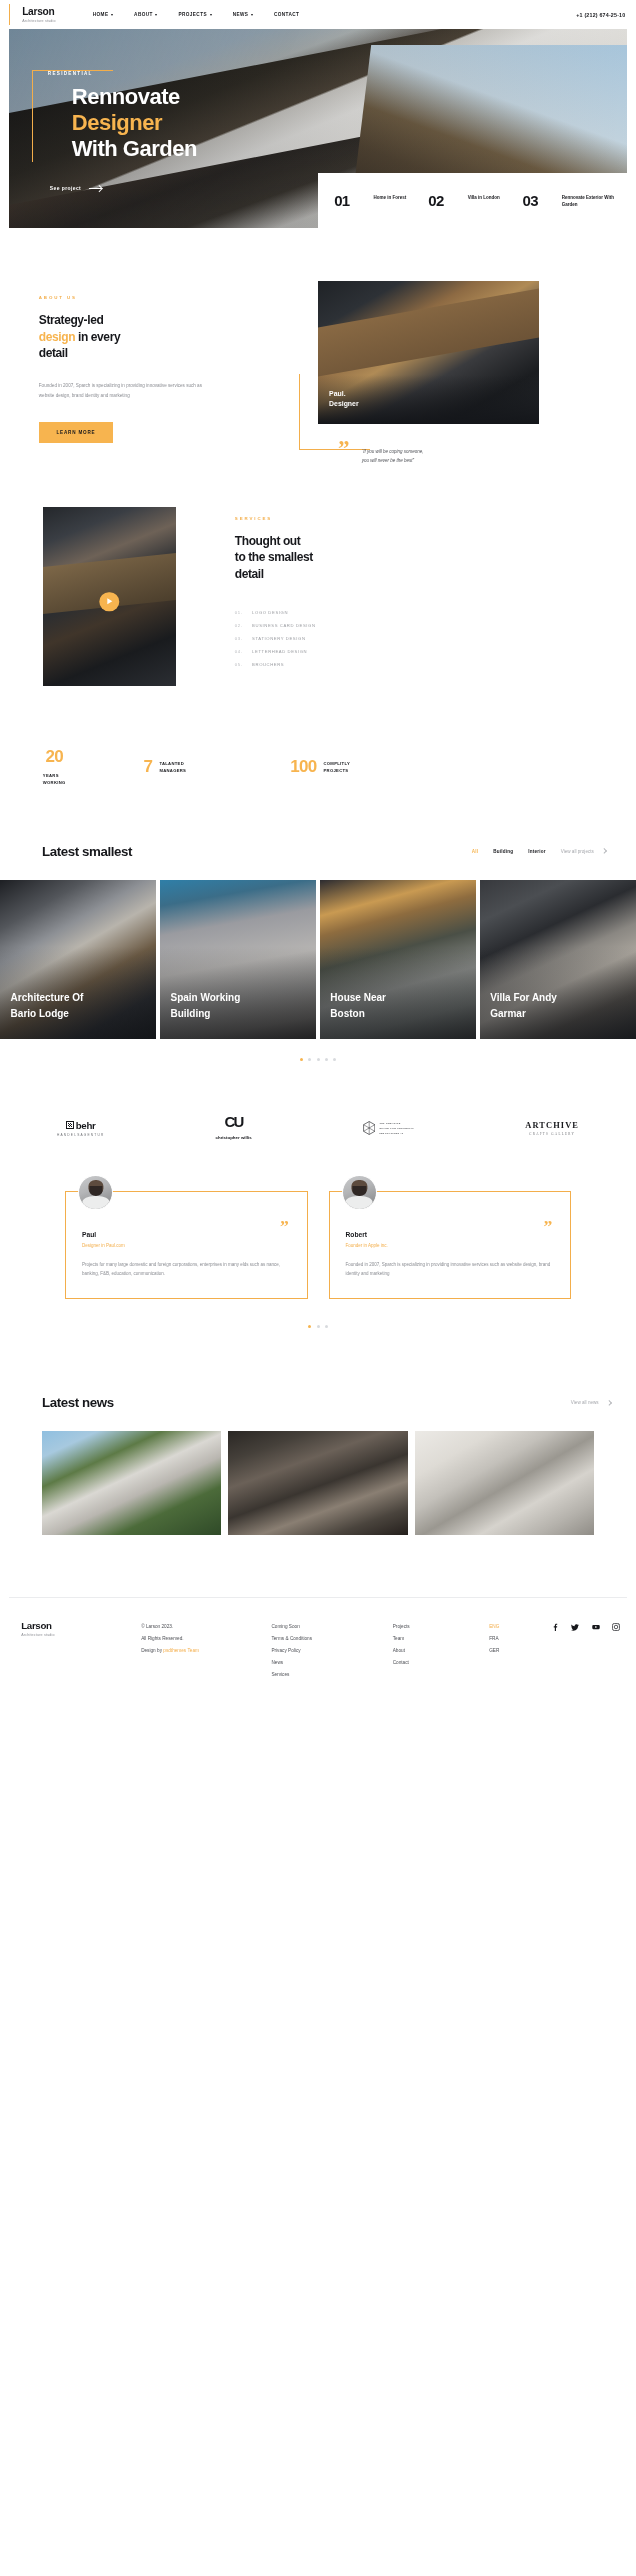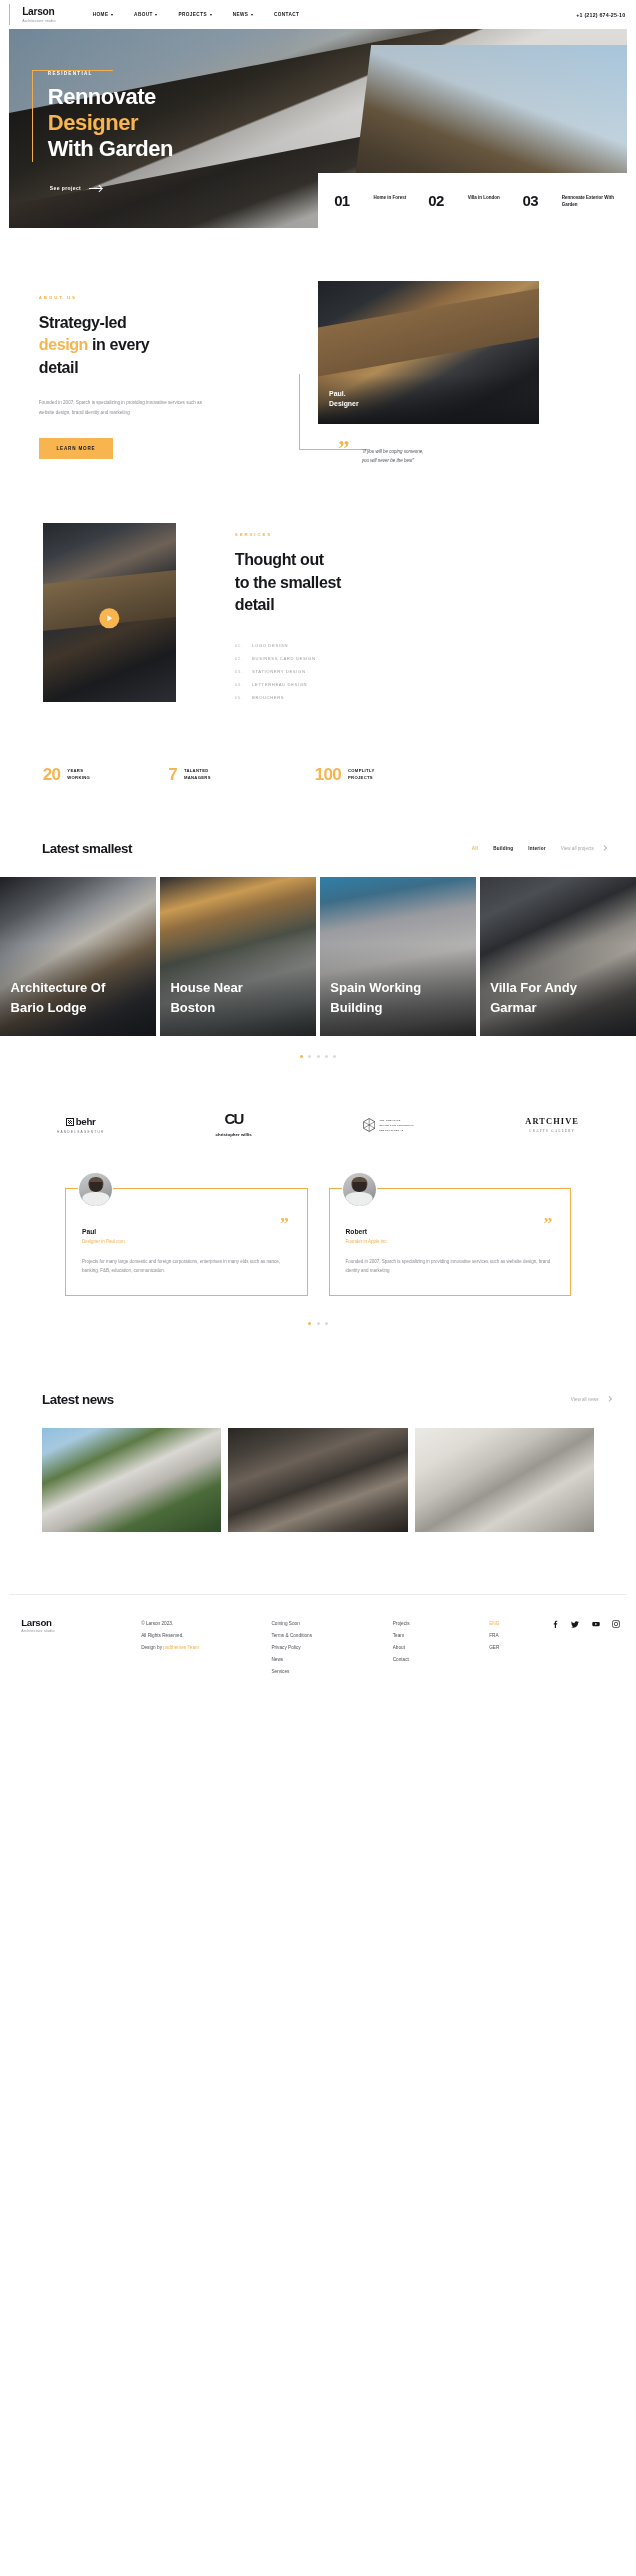--- a/index.html
+++ b/index.html
@@ -40,39 +40,39 @@
     background:linear-gradient(168deg, #1d1b17 0%, #2e2a22 28%, #4b4236 48%, #cdcbc6 49%, #e4e3e0 62%, #d6d4cf 100%);
     transform:skewY(-11deg);}
   .hero-img:after{content:"";position:absolute;left:55%;top:8%;width:45%;height:92%;
     background:linear-gradient(200deg,#a8c6dc 0%,#c2d3de 35%,#6b5a41 55%,#4f4231 70%,#2c2620 100%);
     clip-path:polygon(8% 0,100% 0,100% 100%,0 100%);}
   .hero-overlay{position:absolute;inset:0;background:linear-gradient(95deg,rgba(20,22,26,.34) 0%,rgba(20,22,26,.10) 55%,rgba(20,22,26,0) 100%);}
   .hero-frame{position:absolute;left:23px;top:41px;width:81px;height:92px;
     border-left:1.1px solid #f3ae4b;border-top:1.1px solid #f3ae4b;}
   .hero-content{position:absolute;left:39px;top:42px;width:292px;}
   .hero-kicker{font-size:4.6px;font-weight:600;letter-spacing:1.3px;color:#ffffff;margin-bottom:8px;}
-  .hero-title{font-size:22px;font-weight:700;line-height:1.18;color:#ffffff;letter-spacing:-0.5px;}
+  .hero-title{font-size:22px;font-weight:700;line-height:1.18;color:#ffffff;letter-spacing:-0.5px;margin-left:24px;}
   .hero-title .accent{color:#f7b44f;}
   .hero-cta{position:absolute;left:41px;top:156px;display:flex;align-items:center;gap:8px;cursor:pointer;}
   .hero-cta span{font-size:5px;font-weight:700;letter-spacing:0.4px;color:#fff;}
   .arrow-r{width:12.4px;height:0.9px;background:#fff;position:relative;}
   .arrow-r:after{content:"";position:absolute;right:0;top:-1.8px;width:3.5px;height:3.5px;
     border-top:0.9px solid #fff;border-right:0.9px solid #fff;transform:rotate(45deg);}
 
   .hero-cards{position:absolute;right:0;bottom:0;background:#fff;display:flex;
     padding:14px 10.6px 14px 16px;gap:0;width:309px;height:55px;align-items:center;}
   .hero-card{display:flex;align-items:flex-start;gap:24px;width:104px;}
   .hero-card .num{font-size:15px;font-weight:800;letter-spacing:-0.7px;line-height:1;color:#17181c;}
   .hero-card .lbl{font-size:4.5px;font-weight:600;line-height:1.65;color:#17181c;padding-top:0.9px;}
 
   
   .about{display:flex;padding:53px 8.8px 0 8.8px;position:relative;}
   .about-left{width:292px;padding-left:30px;padding-top:14px;}
   .kicker{font-size:4.4px;font-weight:700;letter-spacing:1.9px;color:#f3ae4b;margin-bottom:12.4px;}
-  .h2{font-size:16px;font-weight:700;line-height:1.38;letter-spacing:-0.4px;color:#17181c;}
+  .h2{font-size:12px;font-weight:700;line-height:1.38;letter-spacing:-0.4px;color:#17181c;}
   .h2 .accent{color:#f7b44f;}
   .body-text{font-size:4.6px;line-height:2.1;color:#8b8d93;margin-top:19.4px;max-width:173px;}
   .btn{display:inline-block;margin-top:21px;background:#f7b44f;color:#17181c;
     font-size:4.6px;font-weight:700;letter-spacing:0.8px;padding:8px 17.7px;cursor:pointer;}
   .about-right{position:relative;margin-left:17.7px;width:274px;}
   .about-frame{position:absolute;left:-19.4px;top:93px;width:71px;height:76px;
     border-left:1px solid #f3ae4b;border-bottom:1px solid #f3ae4b;}
   .about-img{width:221px;height:143px;position:relative;overflow:hidden;
     background:linear-gradient(150deg,#1f2226 0%,#2d3136 18%,#8d6a43 34%,#b08b56 46%,#3a3b3e 62%,#1b1d20 80%,#2a2d31 100%);}
   .about-img:before{content:"";position:absolute;left:-10%;top:18%;width:125%;height:34%;
@@ -100,37 +100,37 @@
   .svc-list{margin-top:23px;}
   .svc-row{display:flex;gap:9.7px;font-size:4.2px;letter-spacing:0.6px;color:#9a9ca1;
     padding:4px 0;cursor:pointer;}
   .svc-row .n{color:#b8babe;}
 
   
   .stats{display:flex;padding:62px 8.8px 0 8.8px;}
   .stat{display:flex;align-items:center;gap:7px;}
   .stat .v{font-size:17px;font-weight:800;color:#f7b44f;letter-spacing:-0.7px;line-height:1;}
   .stat .l{font-size:4.2px;font-weight:700;letter-spacing:0.3px;line-height:1.7;color:#17181c;}
-  .stat.s1{margin-left:34px;}
+  .stat.s1{margin-left:34px;flex-direction:column;}
   .stat.s2{margin-left:78px;}
   .stat.s3{margin-left:104px;}
 
   
   .projects{padding-top:58px;}
   .sec-head{display:flex;align-items:center;padding:0 8.8px 0 42px;}
   .sec-title{font-size:13.3px;font-weight:700;letter-spacing:-0.4px;color:#17181c;}
   .filters{margin-left:auto;display:flex;align-items:center;gap:15px;padding-right:21px;}
   .filter{font-size:4.6px;font-weight:700;letter-spacing:0.2px;color:#17181c;cursor:pointer;}
   .filter.active{color:#f7b44f;}
   .viewall{font-size:4.6px;color:#a6a8ad;display:flex;align-items:center;gap:8px;cursor:pointer;}
   .chev{width:4.4px;height:4.4px;border-top:0.9px solid #b5b7bb;border-right:0.9px solid #b5b7bb;transform:rotate(45deg);}
 
   .proj-grid{display:flex;gap:3.5px;margin-top:21px;padding:0;}
   .proj-card{flex:1;height:159px;position:relative;overflow:hidden;cursor:pointer;}
-  .proj-card .cap{position:absolute;left:10.6px;bottom:17.7px;color:#fff;font-size:13px;
+  .proj-card .cap{position:absolute;left:10.6px;bottom:17.7px;color:#fff;font-size:10px;
     font-weight:700;line-height:1.55;z-index:3;}
   .proj-card:after{content:"";position:absolute;inset:0;
     background:linear-gradient(0deg,rgba(16,18,22,.62) 0%,rgba(16,18,22,0) 58%);}
   .p1{background:linear-gradient(150deg,#1d1f23 0%,#53565b 20%,#8d9095 34%,#b8b4ac 45%,#6c5b45 62%,#2a2c30 82%,#171a1d 100%);}
   .p2{background:linear-gradient(165deg,#2b2b30 0%,#c99a52 18%,#8e6c3f 28%,#4a4f46 45%,#8b8d8a 64%,#6f7370 82%,#3a3d3c 100%);}
   .p3{background:linear-gradient(170deg,#2f7fa8 0%,#3b6d88 14%,#9a9ba0 30%,#b6b4b2 52%,#8d8c8a 72%,#6d6a66 88%,#3e3b38 100%);}
   .p4{background:linear-gradient(155deg,#37393d 0%,#4b4e52 18%,#2a2c30 34%,#8a8782 50%,#a9a49c 62%,#55514c 80%,#26282b 100%);}
 
   .dots{display:flex;justify-content:center;gap:5.3px;margin-top:19.4px;}
   .dot{width:3px;height:3px;border-radius:50%;background:#d8dade;cursor:pointer;}
@@ -367,30 +367,30 @@
         </div>
       </div>
     </div>
     <div class="proj-grid">
       <div class="proj-card p1">
         <div class="cap">
           <div>Architecture Of</div>
           <div>Bario Lodge</div>
         </div>
       </div>
+      <div class="proj-card p3">
+        <div class="cap">
+          <div>Spain Working</div>
+          <div>Building</div>
+        </div>
+      </div>
       <div class="proj-card p2">
         <div class="cap">
           <div>House Near</div>
           <div>Boston</div>
-        </div>
-      </div>
-      <div class="proj-card p3">
-        <div class="cap">
-          <div>Spain Working</div>
-          <div>Building</div>
         </div>
       </div>
       <div class="proj-card p4">
         <div class="cap">
           <div>Villa For Andy</div>
           <div>Garmar</div>
         </div>
       </div>
     </div>
     <div class="dots">

